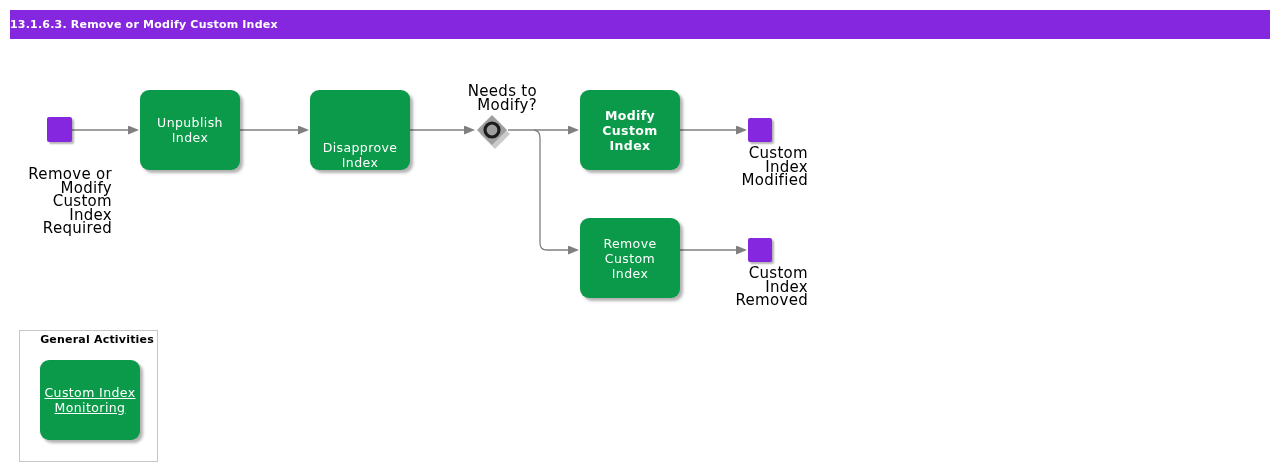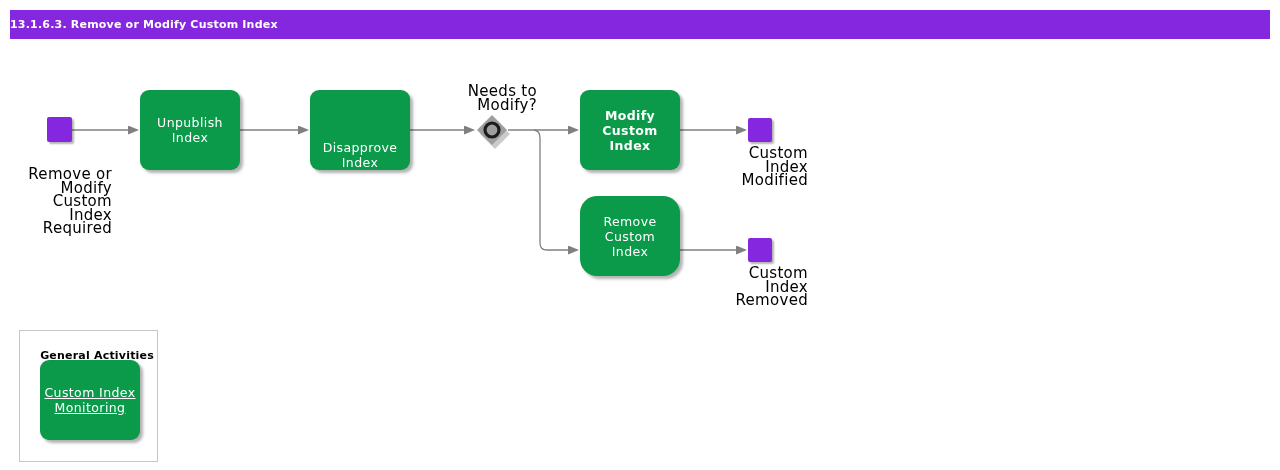--- a/index.html
+++ b/index.html
@@ -31,21 +31,21 @@
   .start-square{width:25px;height:25px;}
   .flow-label{
     color:#000000;font-size:15px;line-height:13.5px;text-align:right;
     white-space:pre-line;letter-spacing:0.3px;
   }
   .group-box{
     position:absolute;left:19px;top:330px;width:137px;height:130px;
     border:1px solid #c6c6c6;background:#ffffff;z-index:0;
   }
   .group-title{
-    position:absolute;top:18px;right:3px;font-size:11px;font-weight:bold;
+    position:absolute;top:2px;right:3px;font-size:11px;font-weight:bold;
     color:#000000;letter-spacing:0.2px;
   }
 </style>
 </head>
 <body>
 
 <div class="titlebar">
   <span>13.1.6.3. Remove or Modify Custom Index</span>
 </div>
 
@@ -93,21 +93,21 @@
 <div class="node task" style="left:580px;top:90px;font-weight:bold;">
   <span>Modify Custom
 Index</span>
 </div>
 
 <div class="node event-square" style="left:748px;top:118px;"></div>
 <div class="node flow-label" style="left:712px;top:147px;width:96px;">Custom
 Index
 Modified</div>
 
-<div class="node task" style="left:580px;top:196px;border-radius:17px;">
+<div class="node task" style="left:580px;top:218px;">
   <span>Remove Custom
 Index</span>
 </div>
 
 <div class="node event-square" style="left:748px;top:238px;"></div>
 <div class="node flow-label" style="left:712px;top:267px;width:96px;">Custom
 Index
 Removed</div>
 
 <div class="group-box">

